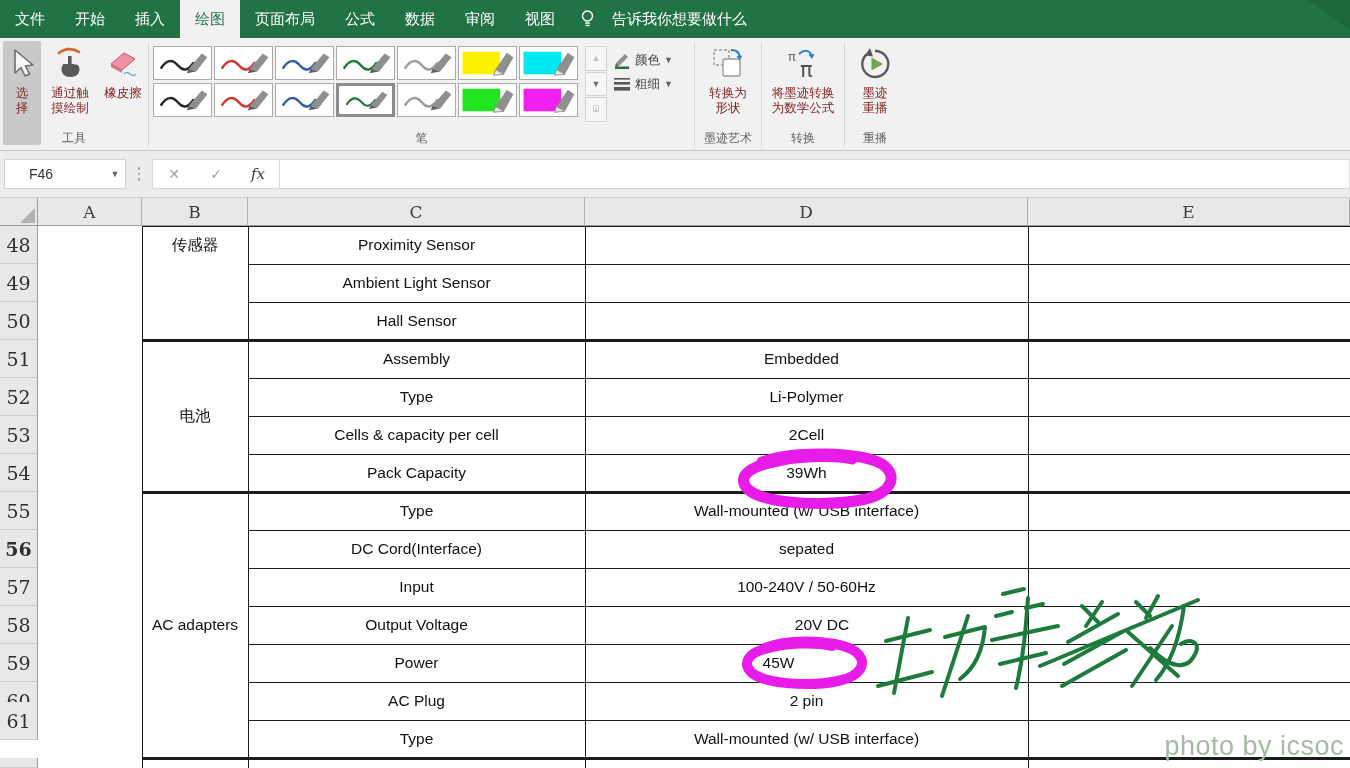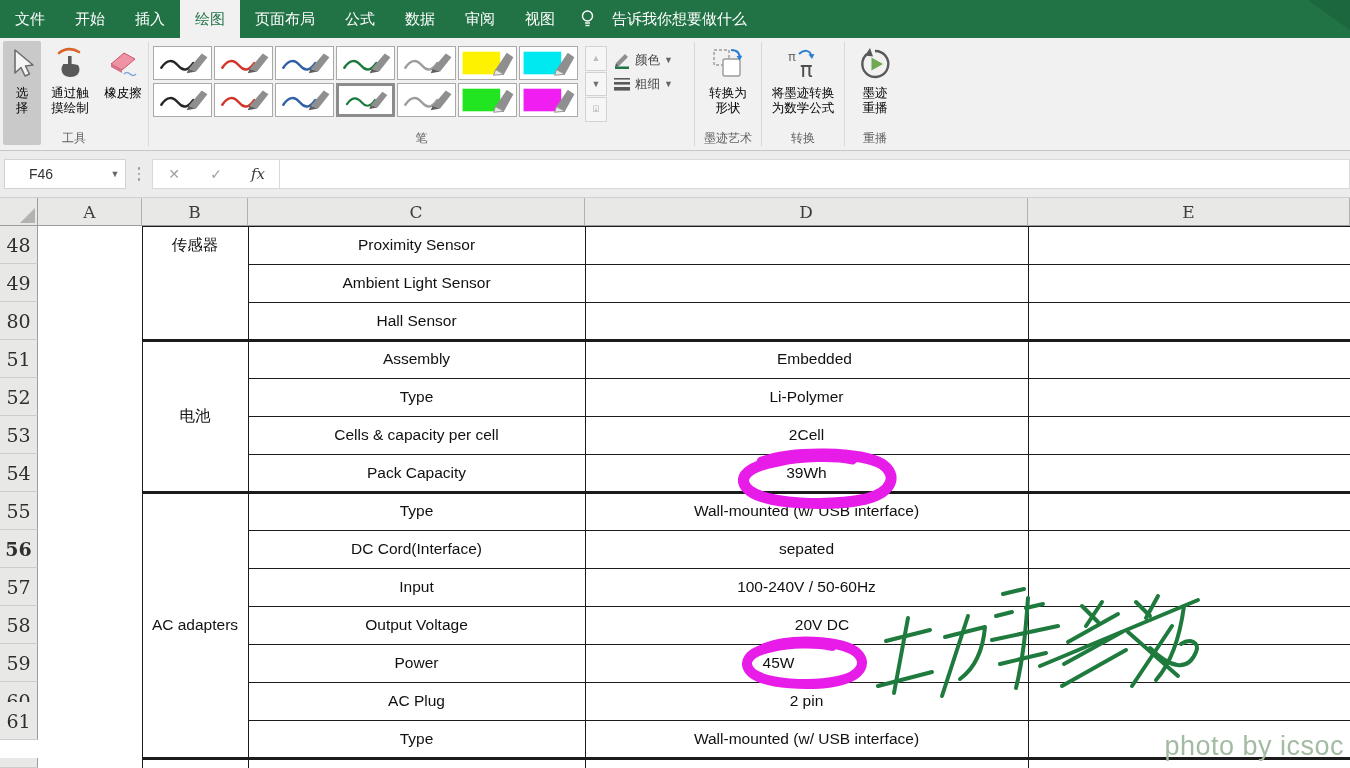--- a/index.html
+++ b/index.html
@@ -21,21 +21,21 @@
           border-bottom:1px solid #c8c6c4;display:flex;align-items:stretch;z-index:4;}
   .grp{position:relative;height:100%;flex:0 0 auto;}
   .grp-label{position:absolute;left:0;right:0;bottom:3px;text-align:center;
              font-size:12px;color:#5f5f5f;white-space:nowrap;}
   .vsep{flex:0 0 1px;background:#d9d9d9;margin:4px 0 4px 0;}
 
   .bigbtn{position:absolute;top:3px;height:104px;display:flex;flex-direction:column;
           align-items:center;justify-content:flex-start;padding-top:6px;box-sizing:border-box;
           border-radius:2px;}
   .bigbtn.selected{background:#c9c9c9;}
-  .bigbtn .lbl{font-size:12.5px;color:#000000;text-align:center;line-height:15px;margin-top:5px;}
+  .bigbtn .lbl{font-size:12.5px;color:#7f1d1d;text-align:center;line-height:15px;margin-top:5px;}
   .icon30{width:34px;height:34px;display:block;}
 
   
   .pen-gallery{position:absolute;left:4px;top:8px;width:426px;height:74px;
                display:grid;grid-template-columns:repeat(7,59px);grid-auto-rows:34px;gap:3px 2px;}
   .swatch{background:#fff;border:1px solid #abaaa9;box-sizing:border-box;position:relative;}
   .swatch.selected{border:3px solid #8d8d8d;}
   .swatch svg{position:absolute;left:0;top:0;width:100%;height:100%;}
   .gal-scroll{position:absolute;left:436px;top:8px;width:22px;height:76px;
               display:flex;flex-direction:column;gap:1px;}
@@ -332,41 +332,41 @@
 
   <div class="sheet" id="sheet">
       <div class="cornercell"></div>
       <div class="colhdr" style="left: 38px; width: 104px;">A</div>
       <div class="colhdr" style="left: 142px; width: 106px;">B</div>
       <div class="colhdr" style="left: 248px; width: 337px;">C</div>
       <div class="colhdr" style="left: 585px; width: 443px;">D</div>
       <div class="colhdr" style="left: 1028px; width: 322px;">E</div>
       <div class="rowhdr" style="top: 28px; height: 38px;">48</div>
       <div class="rowhdr" style="top: 66px; height: 38px;">49</div>
-      <div class="rowhdr" style="top: 104px; height: 38px;">80</div>
+      <div class="rowhdr" style="top: 104px; height: 38px;">50</div>
       <div class="rowhdr" style="top: 142px; height: 38px;">51</div>
       <div class="rowhdr" style="top: 180px; height: 38px;">52</div>
       <div class="rowhdr" style="top: 218px; height: 38px;">53</div>
       <div class="rowhdr" style="top: 256px; height: 38px;">54</div>
       <div class="rowhdr" style="top: 294px; height: 38px;">55</div>
       <div class="rowhdr" style="top: 332px; height: 38px; font-weight: bold;">56</div>
       <div class="rowhdr" style="top: 370px; height: 38px;">57</div>
       <div class="rowhdr" style="top: 408px; height: 38px;">58</div>
       <div class="rowhdr" style="top: 446px; height: 38px;">59</div>
       <div class="rowhdr" style="top: 484px; height: 38px;">60</div>
       <div class="rowhdr" style="top: 504px; height: 38px; text-align: right;">61</div>
       <div class="rowhdr" style="top: 560px; height: 10px;"></div>
       <div class="cell" style="left: 248px; top: 28px; width: 337px; height: 38px;">Proximity Sensor</div>
       <div class="cell" style="left: 585px; top: 28px; width: 443px; height: 38px;"></div>
       <div class="cell" style="left: 248px; top: 66px; width: 337px; height: 38px;">Ambient Light Sensor</div>
       <div class="cell" style="left: 585px; top: 66px; width: 443px; height: 38px;"></div>
       <div class="cell" style="left: 248px; top: 104px; width: 337px; height: 38px;">Hall Sensor</div>
       <div class="cell" style="left: 585px; top: 104px; width: 443px; height: 38px;"></div>
       <div class="cell" style="left: 248px; top: 142px; width: 337px; height: 38px;">Assembly</div>
-      <div class="cell" style="left: 585px; top: 142px; width: 443px; height: 38px; padding-left: 16px;">Embedded</div>
+      <div class="cell" style="left: 572px; top: 142px; width: 443px; height: 38px; padding-left: 16px;">Embedded</div>
       <div class="cell" style="left: 248px; top: 180px; width: 337px; height: 38px;">Type</div>
       <div class="cell" style="left: 585px; top: 180px; width: 443px; height: 38px;">Li-Polymer</div>
       <div class="cell" style="left: 248px; top: 218px; width: 337px; height: 38px;">Cells &amp; capacity per cell</div>
       <div class="cell" style="left: 585px; top: 218px; width: 443px; height: 38px;">2Cell</div>
       <div class="cell" style="left: 248px; top: 256px; width: 337px; height: 38px;">Pack Capacity</div>
       <div class="cell" style="left: 585px; top: 256px; width: 443px; height: 38px;">39Wh</div>
       <div class="cell" style="left: 248px; top: 294px; width: 337px; height: 38px;">Type</div>
       <div class="cell" style="left: 585px; top: 294px; width: 443px; height: 38px;">Wall-mounted (w/ USB interface)</div>
       <div class="cell" style="left: 585px; top: 332px; width: 443px; height: 38px;">sepated</div>
       <div class="cell" style="left: 248px; top: 332px; width: 337px; height: 38px;">DC Cord(Interface)</div>

